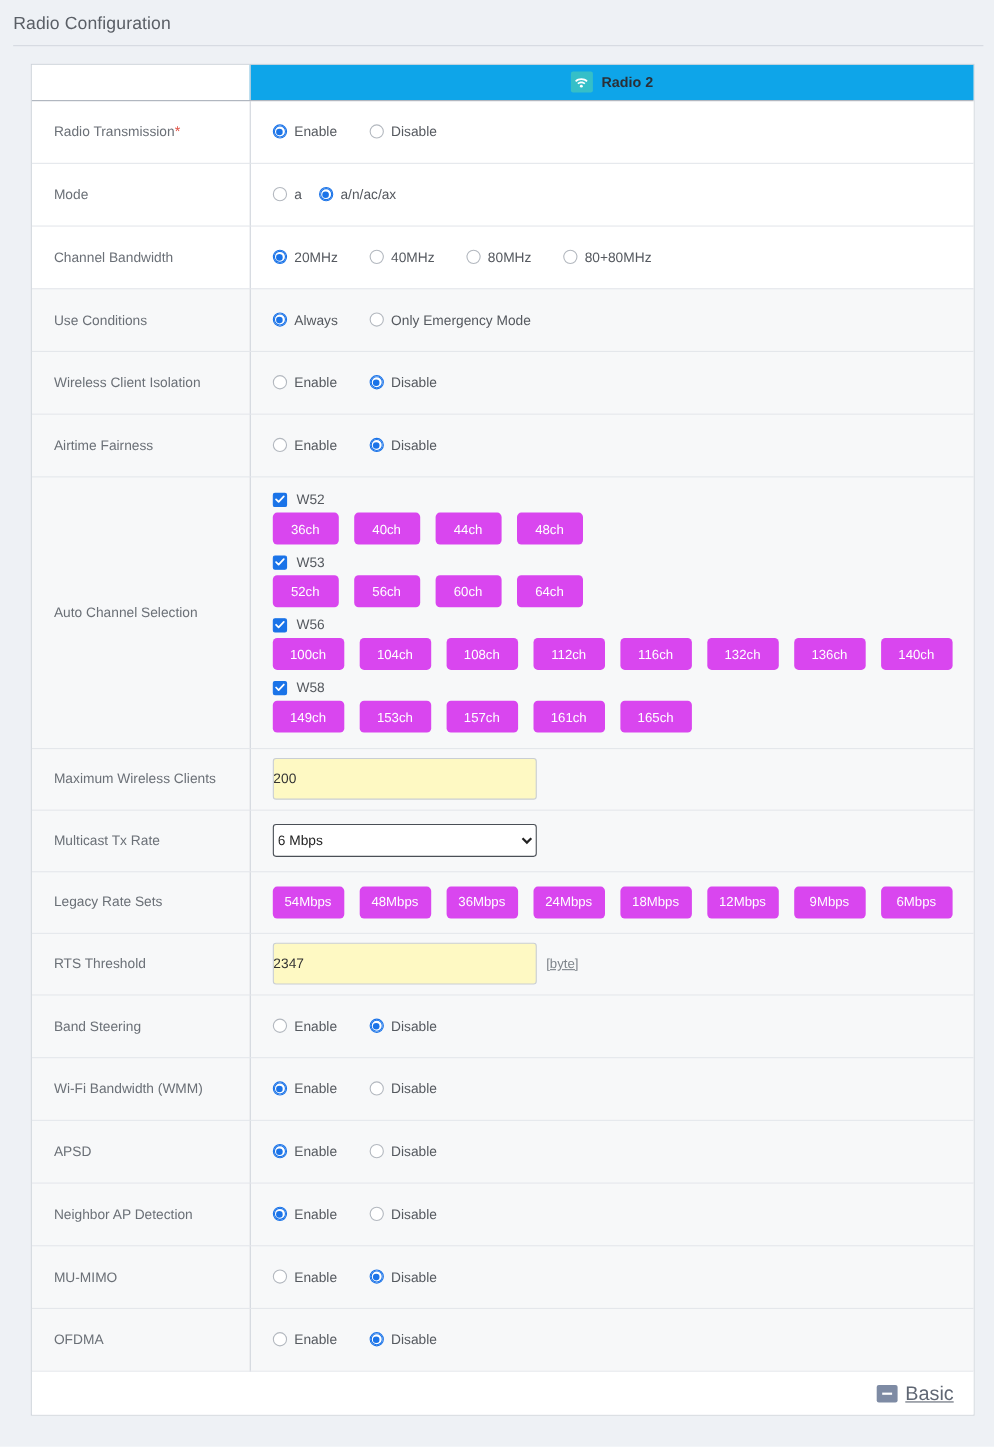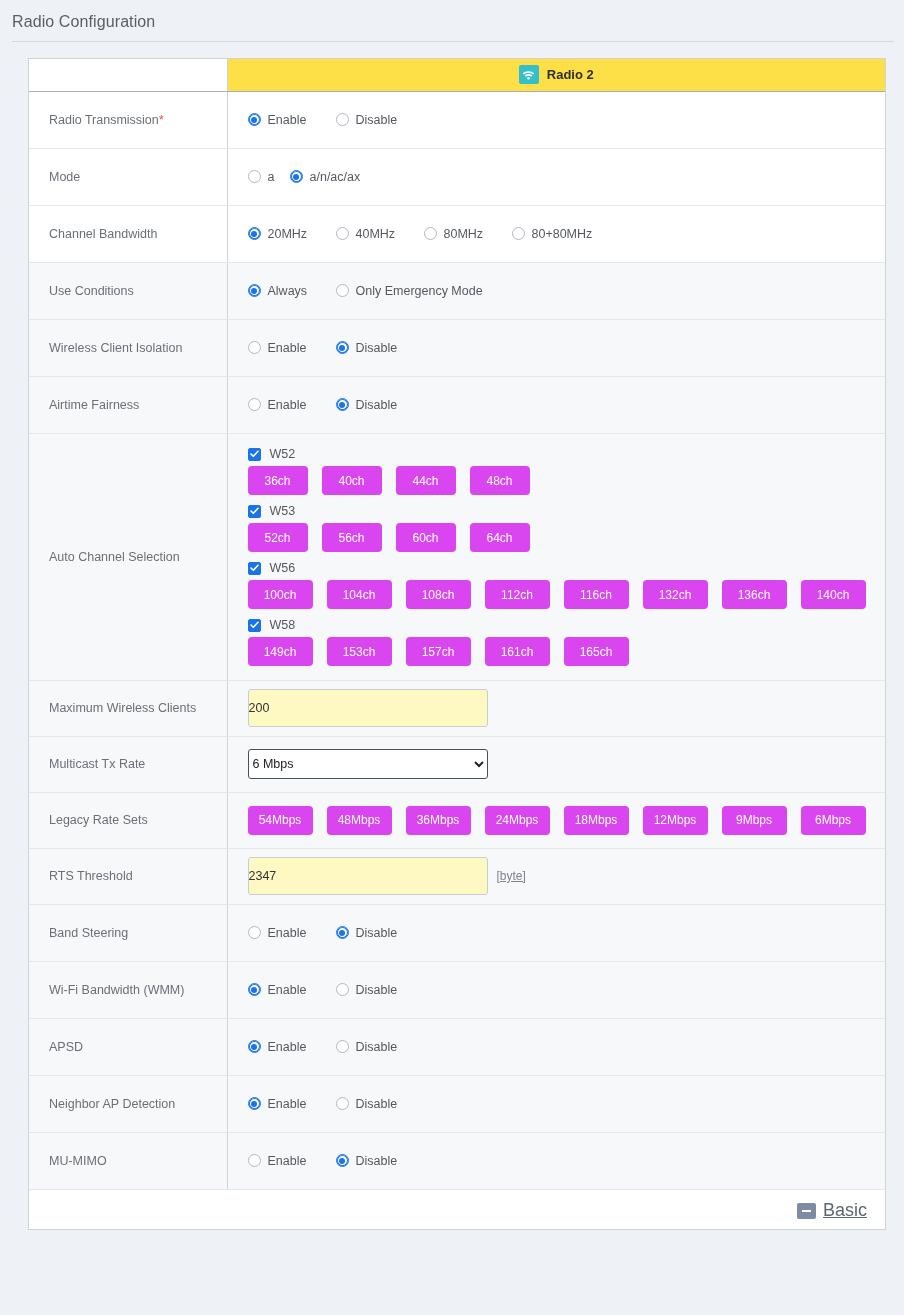--- a/index.html
+++ b/index.html
@@ -31,21 +31,21 @@
   .card {
     margin: 0 18px 0 28px;
     border: 1px solid #cfd4db;
     background: #ffffff;
   }
   .tbl { width: 100%; border-collapse: collapse; table-layout: fixed; }
   .tbl td { vertical-align: middle; }
 
   
   .hdr-label { width: 198px; height: 32px; border-right: 1px solid #cfd4db; border-bottom: 1px solid #a9b0ba; background:#fff; }
-  .hdr-main  { height: 32px; border-bottom: 1px solid #a9b0ba; background:#fde047; text-align: center; }
+  .hdr-main  { height: 32px; border-bottom: 1px solid #a9b0ba; background:#0ea5e9; text-align: center; }
   .radio-head {
     display: inline-flex; align-items: center; gap: 8px;
     font-size: 13px; font-weight: bold; color: #2b2f36;
   }
   .wifi-badge {
     width: 20px; height: 19px; background: #35bfc8; border-radius: 2px;
     display: inline-flex; align-items: center; justify-content: center;
   }
 
   
@@ -487,20 +487,35 @@
               <span>Enable</span>
             </label>
             <label class="radio-opt on">
               <span class="dot"></span>
               <span>Disable</span>
             </label>
           </div>
         </td>
       </tr>
 
+      <tr class="shade h57">
+        <td class="row-label">OFDMA</td>
+        <td class="row-field">
+          <div class="radios">
+            <label class="radio-opt" style="width:88px">
+              <span class="dot"></span>
+              <span>Enable</span>
+            </label>
+            <label class="radio-opt on">
+              <span class="dot"></span>
+              <span>Disable</span>
+            </label>
+          </div>
+        </td>
+      </tr>
 
       <tr class="foot-row">
         <td colspan="2">
           <span class="basic-btn">
             <span class="minus-badge">
                   <i></i>
                 </span>
             <span class="basic-text">Basic</span>
           </span>
         </td>

